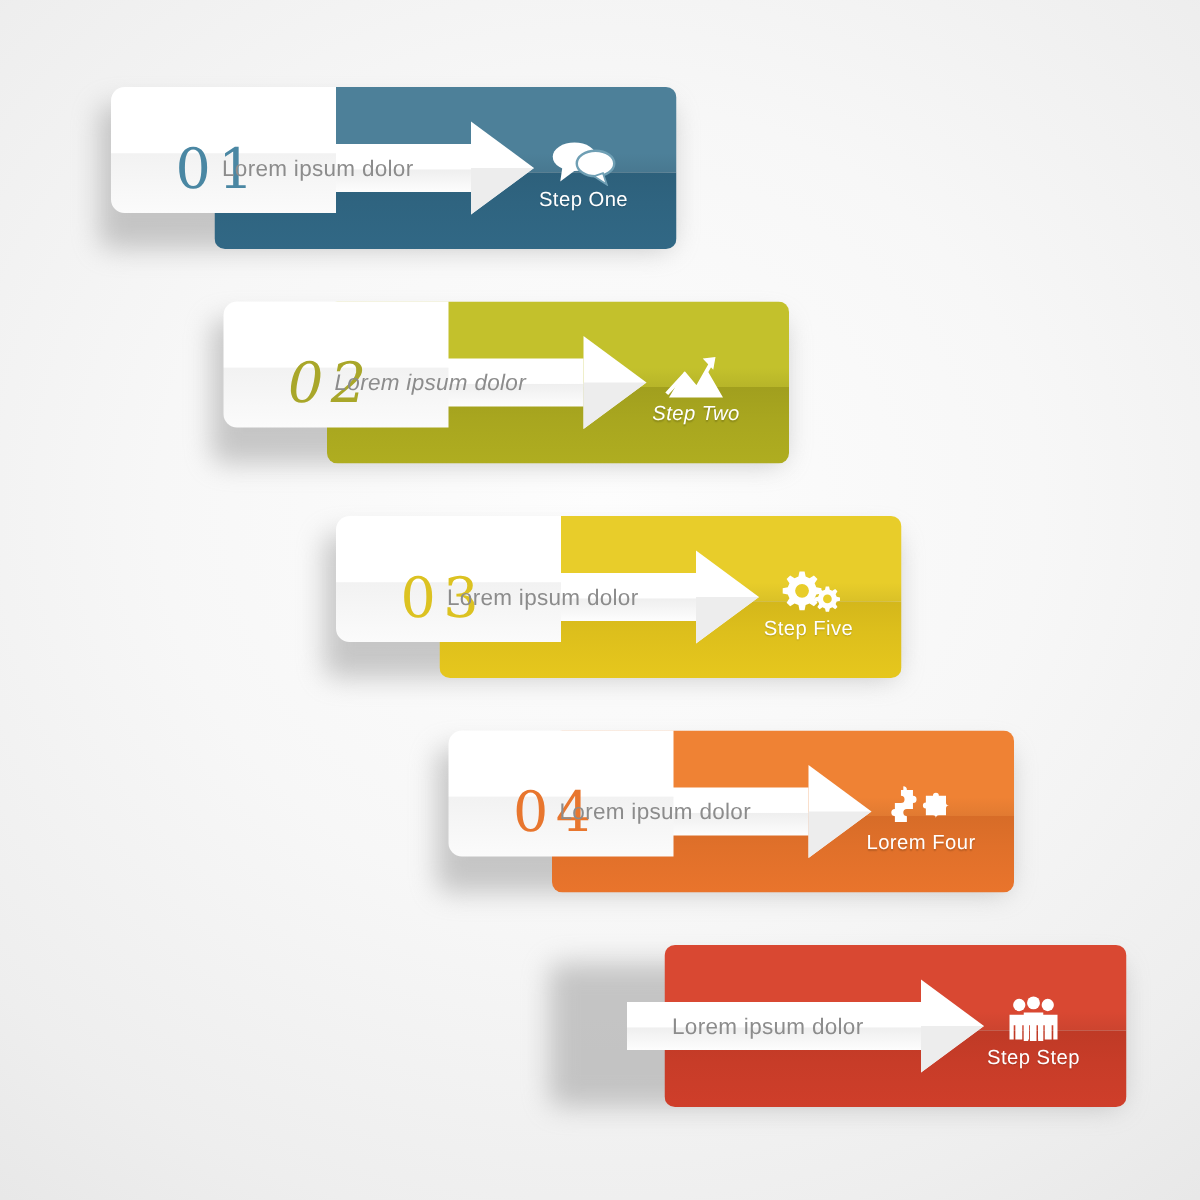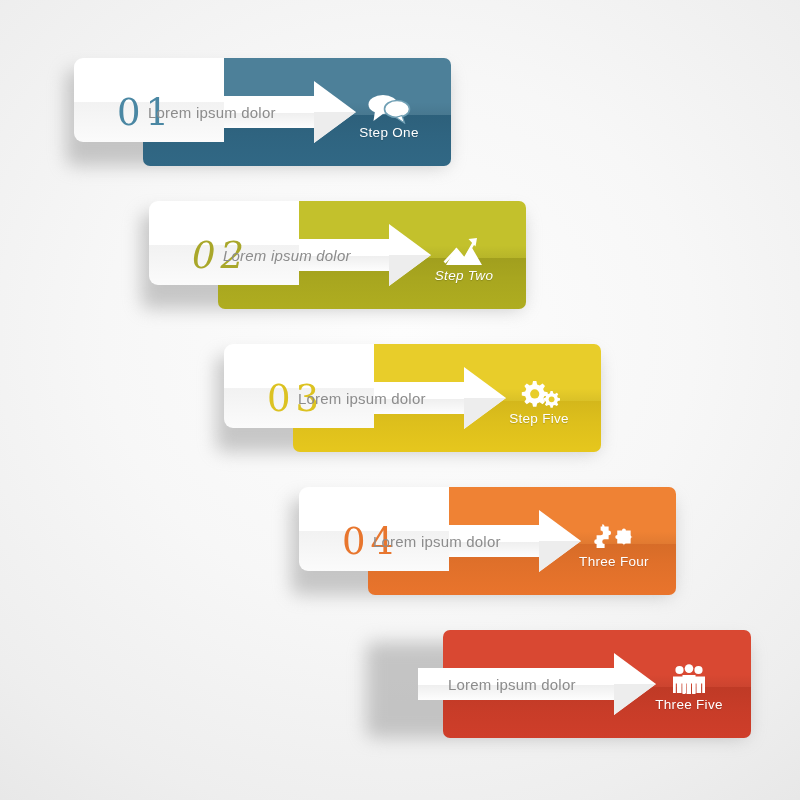--- a/index.html
+++ b/index.html
@@ -303,21 +303,21 @@
 
     <div class="lorem" style="left: 90px;">Lorem ipsum dolor</div>
 
     <div class="cluster" style="left: 272px;">
       <div class="glyph">
     <svg width="46" height="32" viewBox="0 0 46 32">
       <path d="M10 3.5 a2.6 2.6 0 0 1 2.6 2.6 h4.4 v4.3 a2.6 2.6 0 0 1 2.6 2.6 a2.6 2.6 0 0 1 -2.6 2.6 v4.3 h-4.4 a2.6 2.6 0 0 0 -2.6 2.6 a2.6 2.6 0 0 0 2.6 2.6 v4.3 h-8.7 v-4.3 a2.6 2.6 0 0 1 -2.6-2.6 a2.6 2.6 0 0 1 2.6-2.6 v-4.3 h4.4 a2.6 2.6 0 0 0 2.6-2.6 a2.6 2.6 0 0 0 -2.6-2.6 v-4.3 h1.7 z" fill="#fff" transform="translate(2,0) scale(.92)"></path>
       <path d="M30 8 h5.5 a2.3 2.3 0 0 1 2.3-2.3 a2.3 2.3 0 0 1 2.3 2.3 h5.5 v5.3 a2.3 2.3 0 0 0 2.3 2.3 a2.3 2.3 0 0 0 -2.3 2.3 v5.3 h-5.5 a2.3 2.3 0 0 0 -2.3 2.3 a2.3 2.3 0 0 0 -2.3-2.3 h-5.5 v-5.3 a2.3 2.3 0 0 1 -2.3-2.3 a2.3 2.3 0 0 1 2.3-2.3 z" fill="#fff" transform="translate(-3,0) scale(.86) translate(4,3)"></path>
     </svg>
         </div>
-      <div class="caption">Three  Four</div>
+      <div class="caption">Lorem  Four</div>
     </div>
   </div>
     <div class="banner" style="left: 358px; top: 630px;">
     <div class="shadow"></div>
 
     <div class="colorbar" style="left: 85px; width: 308px;">
       <div class="top" style="background: linear-gradient(rgb(217, 72, 50) 0%, rgb(217, 72, 50) 78%, rgb(204, 68, 47) 100%);"></div>
       <div class="bot" style="background: linear-gradient(rgb(191, 58, 38) 0%, rgb(199, 60, 40) 40%, rgb(207, 62, 42) 100%);"></div>
     </div>
 
@@ -333,16 +333,16 @@
       <div class="glyph">
     <svg width="46" height="32" viewBox="0 0 46 32">
       <circle cx="13.5" cy="6" r="4.1" fill="#fff"></circle>
       <circle cx="23" cy="4.6" r="4.3" fill="#fff"></circle>
       <circle cx="32.5" cy="6" r="4.1" fill="#fff"></circle>
       <path d="M7 12.5 h13 v16.5 h-3.4 v-9.5 h-1.1 v9.5 h-4.6 v-9.5 h-1.1 v9.5 h-2.8 z" fill="#fff"></path>
       <path d="M26 12.5 h13 v16.5 h-2.8 v-9.5 h-1.1 v9.5 h-4.6 v-9.5 h-1.1 v9.5 h-3.4 z" fill="#fff"></path>
       <path d="M16.5 11 h13 v19 h-3.4 v-10.5 h-1.1 v10.5 h-4.4 v-10.5 h-1.1 v10.5 h-3 z" fill="#fff"></path>
     </svg>
         </div>
-      <div class="caption">Three  Five</div>
+      <div class="caption">Step  Step</div>
     </div>
   </div>
   </div>
 
 </body></html>

